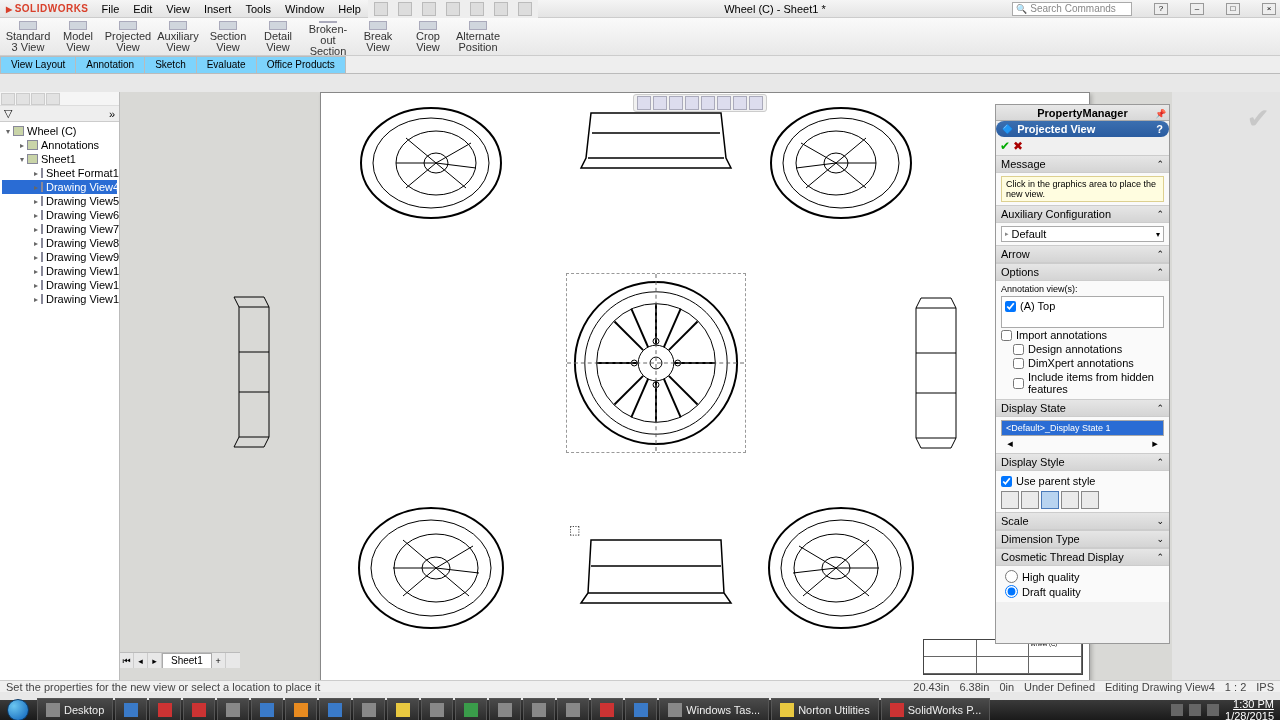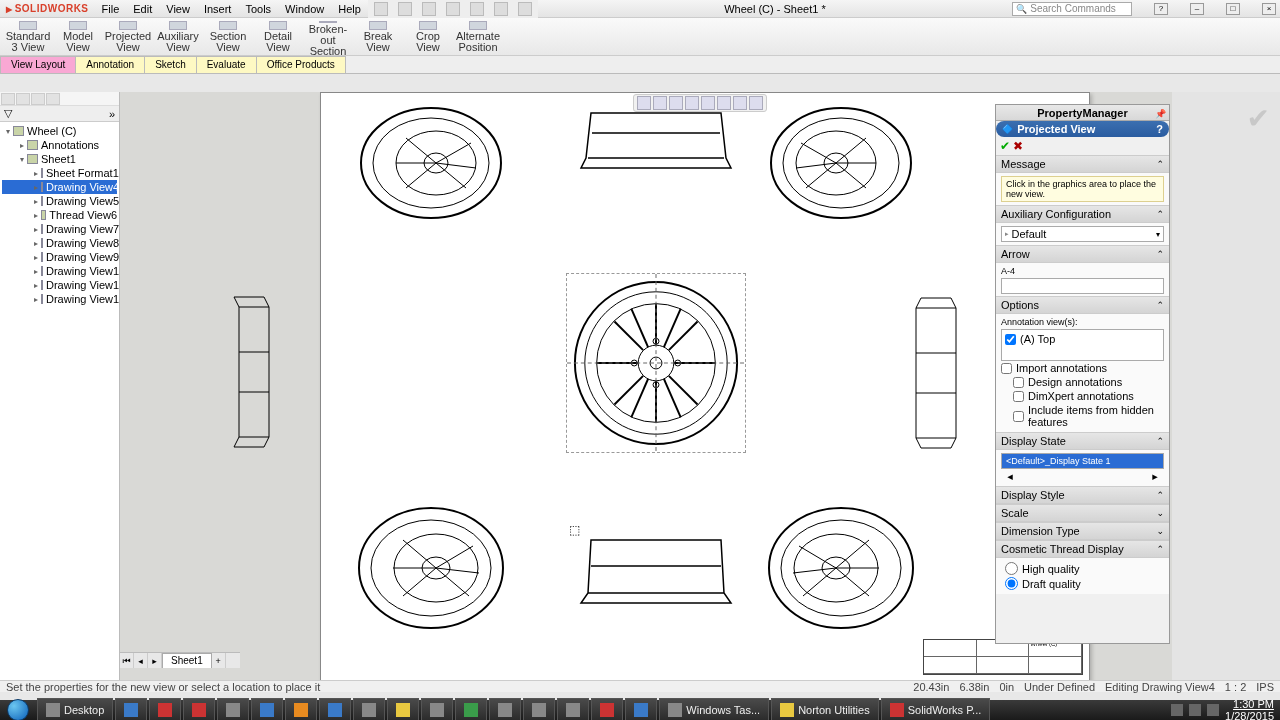--- a/index.html
+++ b/index.html
@@ -22,22 +22,22 @@
 .qb-btn { width:14px; height:14px; background:#ddd; border:1px solid #bbb; }
 
 
 .ribbon { height: 38px; background: linear-gradient(#fafafa,#e8e8e8); border-bottom:1px solid #ccc; display:flex; padding:2px 4px; gap:2px; }
 .ribbon-item { width:48px; text-align:center; font-size:9px; color:#333; display:flex; flex-direction:column; align-items:center; justify-content:flex-start; padding-top:1px; }
 .ribbon-item .ico { width:18px; height:16px; background:#d0d6dd; border:1px solid #aab; margin-bottom:1px; }
 .ribbon-item span { line-height:1.0; }
 
 
 .tabbar { height: 18px; background:#eee; display:flex; border-bottom:1px solid #bbb; }
-.tab { padding:2px 10px; border:1px solid #bbb; border-bottom:none; background:#fef9c3; font-size:10px; margin-right:-1px; }
-.tab.active { background:#f9a8d4; }
+.tab { padding:2px 10px; border:1px solid #bbb; border-bottom:none; background:#7dd3fc; font-size:10px; margin-right:-1px; }
+.tab.active { background:#7dd3fc; }
 
 
 .main { position:absolute; top:92px; left:0; right:0; bottom:40px; display:flex; }
 
 
 .tree-pane { width:120px; background:#fff; border-right:1px solid #bbb; overflow:hidden; }
 .tree-head { height:16px; background:#eee; border-bottom:1px solid #ccc; display:flex; align-items:center; padding:0 4px; font-size:10px; }
 .tree-head .chev { margin-left:auto; }
 .tree-tabs { height:14px; background:#f5f5f5; border-bottom:1px solid #ddd; display:flex; gap:1px; padding:1px; }
 .tree-tabs div { width:14px; height:12px; background:#e2e2e2; border:1px solid #ccc; }
@@ -250,21 +250,21 @@
       <div class="tree-node lvl3 selected">
           <span class="tico"></span>
           <span>Drawing View4</span>
         </div>
       <div class="tree-node lvl3">
           <span class="tico"></span>
           <span>Drawing View5</span>
         </div>
       <div class="tree-node lvl3">
           <span class="tico"></span>
-          <span>Thread View6</span>
+          <span>Drawing View6</span>
         </div>
       <div class="tree-node lvl3">
           <span class="tico"></span>
           <span>Drawing View7</span>
         </div>
       <div class="tree-node lvl3">
           <span class="tico"></span>
           <span>Drawing View8</span>
         </div>
       <div class="tree-node lvl3">
@@ -476,24 +476,20 @@
           <div class="pm-select">
             <span>Default</span>
             <span class="dd">▾</span>
           </div>
         </div>
 
       <div class="pm-sec-head">
           <span>Arrow</span>
           <span class="chev">⌃</span>
         </div>
-      <div class="pm-sec-body" style="padding-bottom:2px;">
-          <div style="font-size:9px;">A-4</div>
-          <div class="pm-field"></div>
-        </div>
 
       <div class="pm-sec-head">
           <span>Options</span>
           <span class="chev">⌃</span>
         </div>
       <div class="pm-sec-body">
         <div style="font-size:9px;margin-bottom:2px;">Annotation view(s):</div>
         <div class="pm-list">
           <label class="pm-check">
               <input type="checkbox" checked="" style="">
@@ -530,20 +526,33 @@
             <span class="l">◂</span>
             <span style="flex:1"></span>
             <span class="r">▸</span>
           </div>
       </div>
 
       <div class="pm-sec-head">
           <span>Display Style</span>
           <span class="chev">⌃</span>
         </div>
+      <div class="pm-sec-body">
+        <label class="pm-check">
+            <input type="checkbox" checked="" style="">
+            <span>Use parent style</span>
+          </label>
+        <div class="pm-style-btns">
+          <div></div>
+          <div></div>
+          <div class="on"></div>
+          <div></div>
+          <div></div>
+        </div>
+      </div>
 
       <div class="pm-sec-head">
           <span>Scale</span>
           <span class="chev">⌄</span>
         </div>
       <div class="pm-sec-head">
           <span>Dimension Type</span>
           <span class="chev">⌄</span>
         </div>
       <div class="pm-sec-head">

